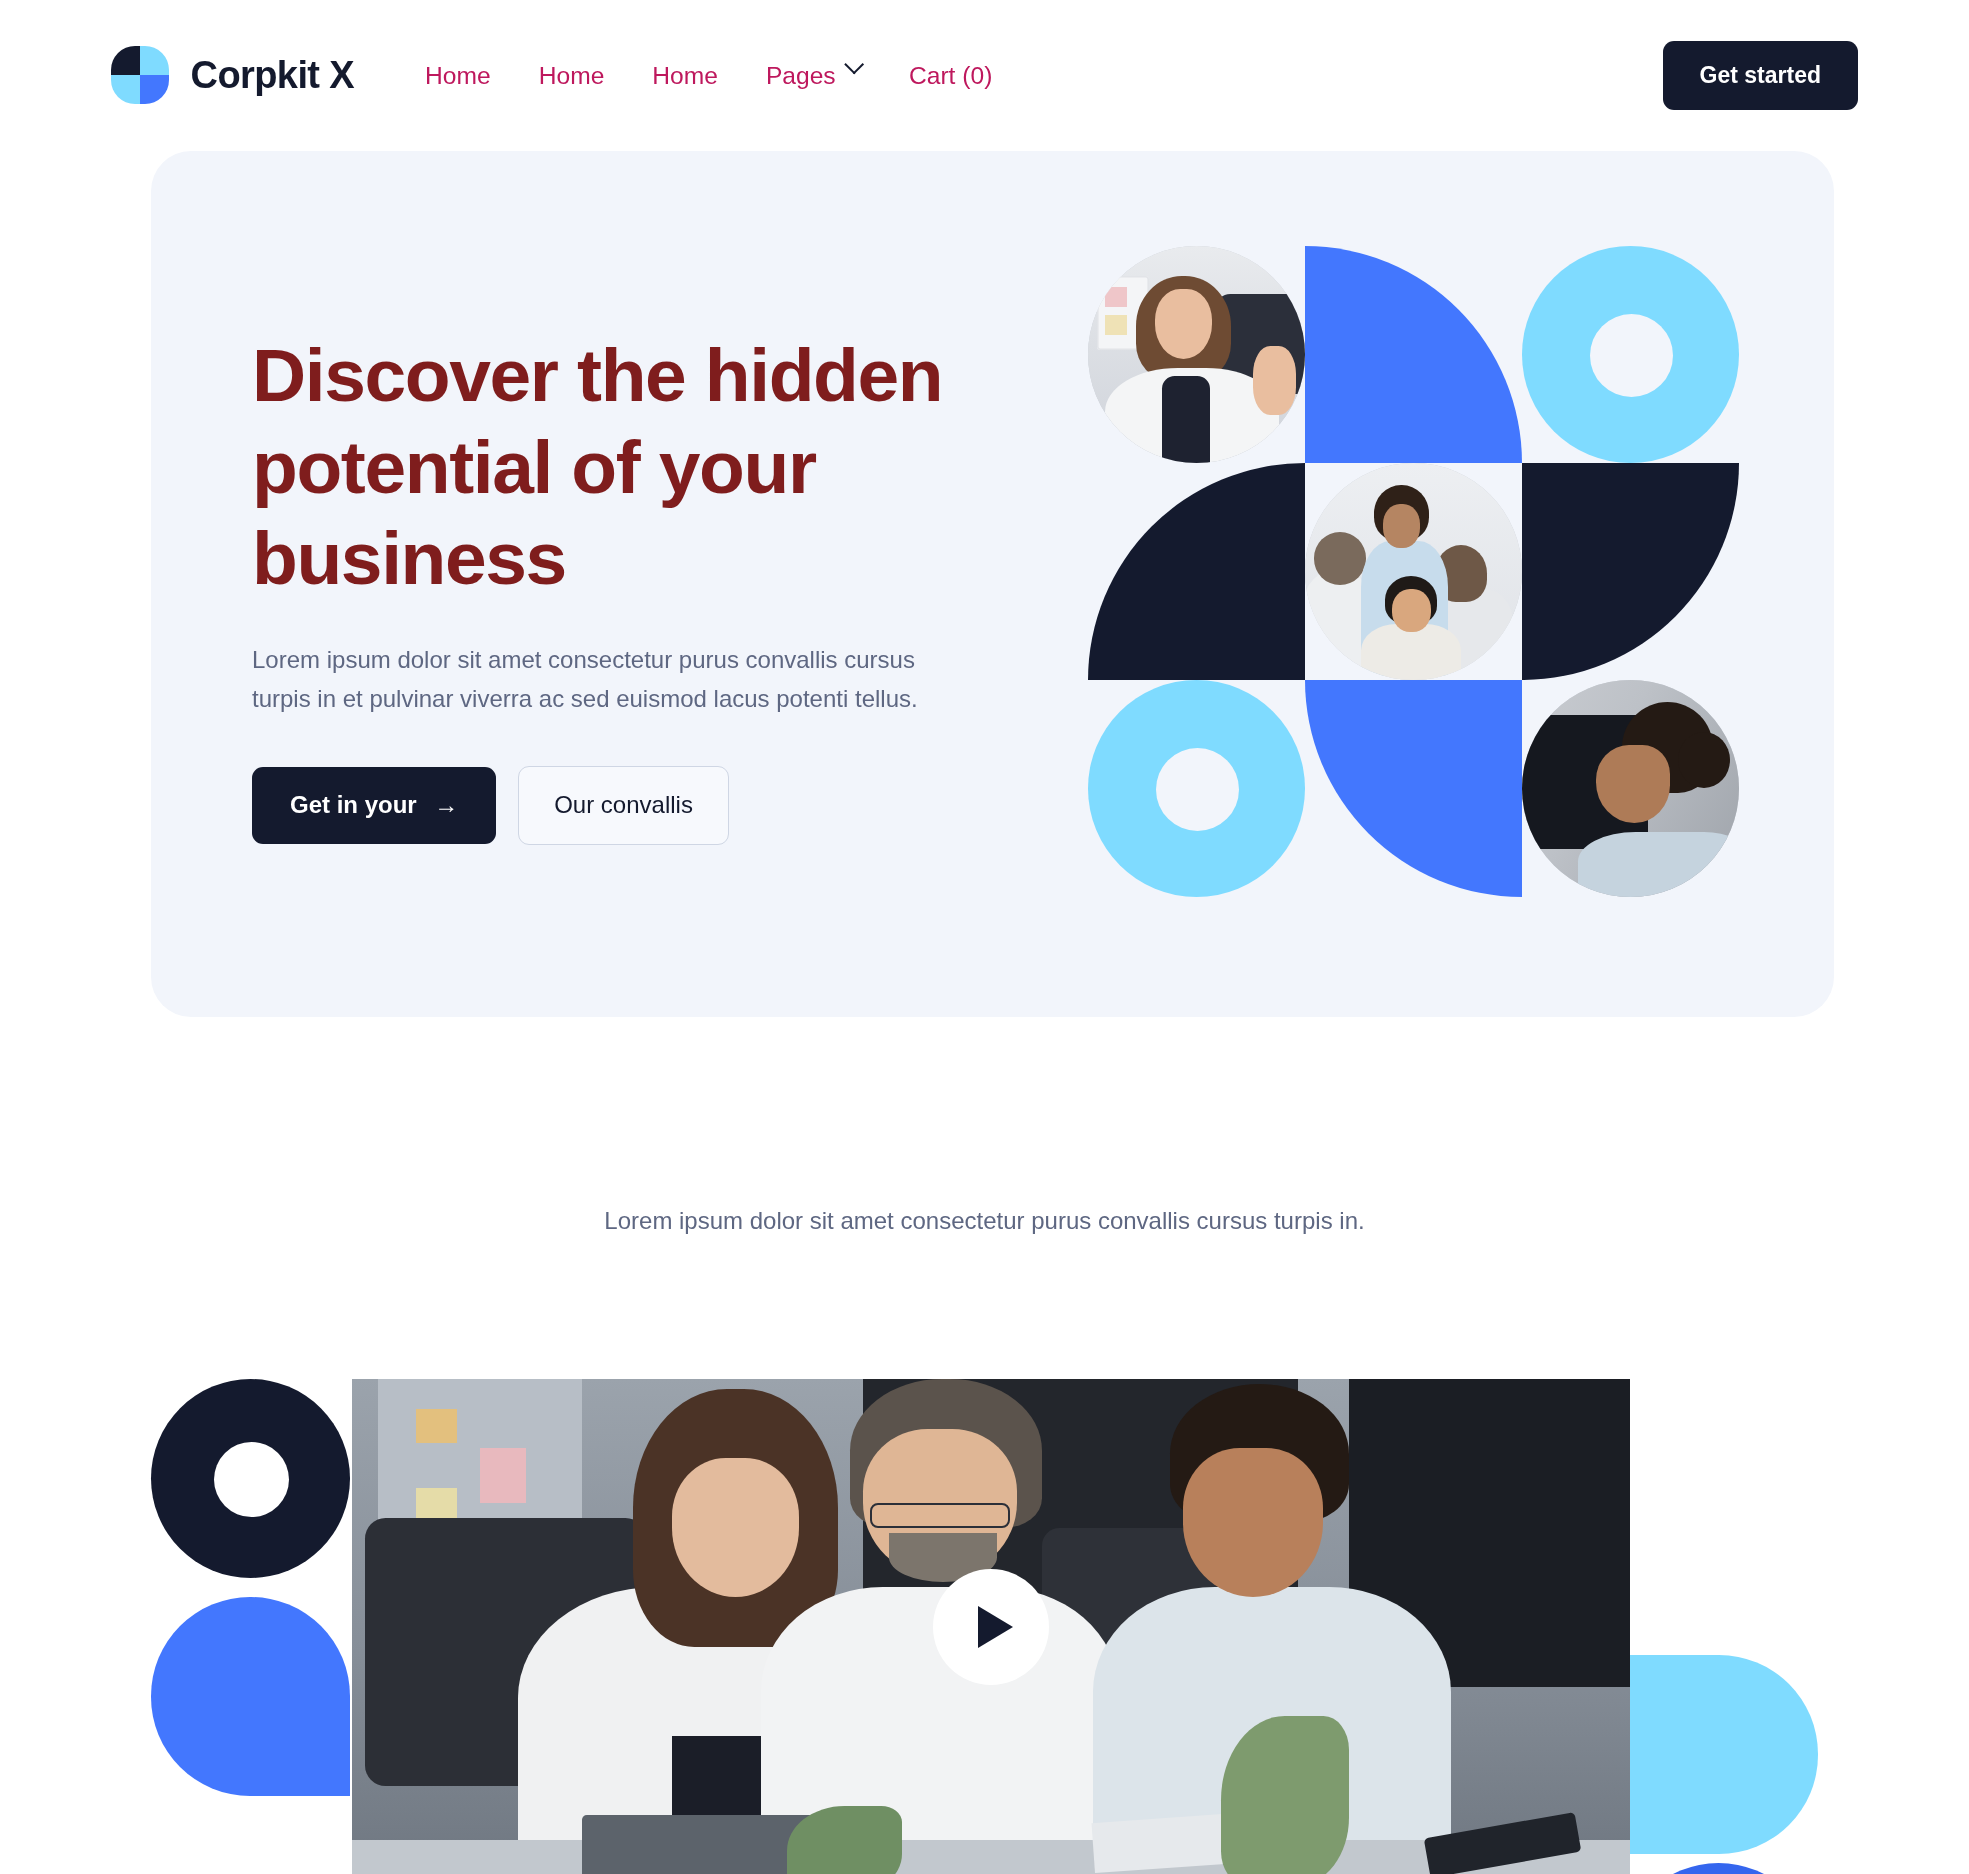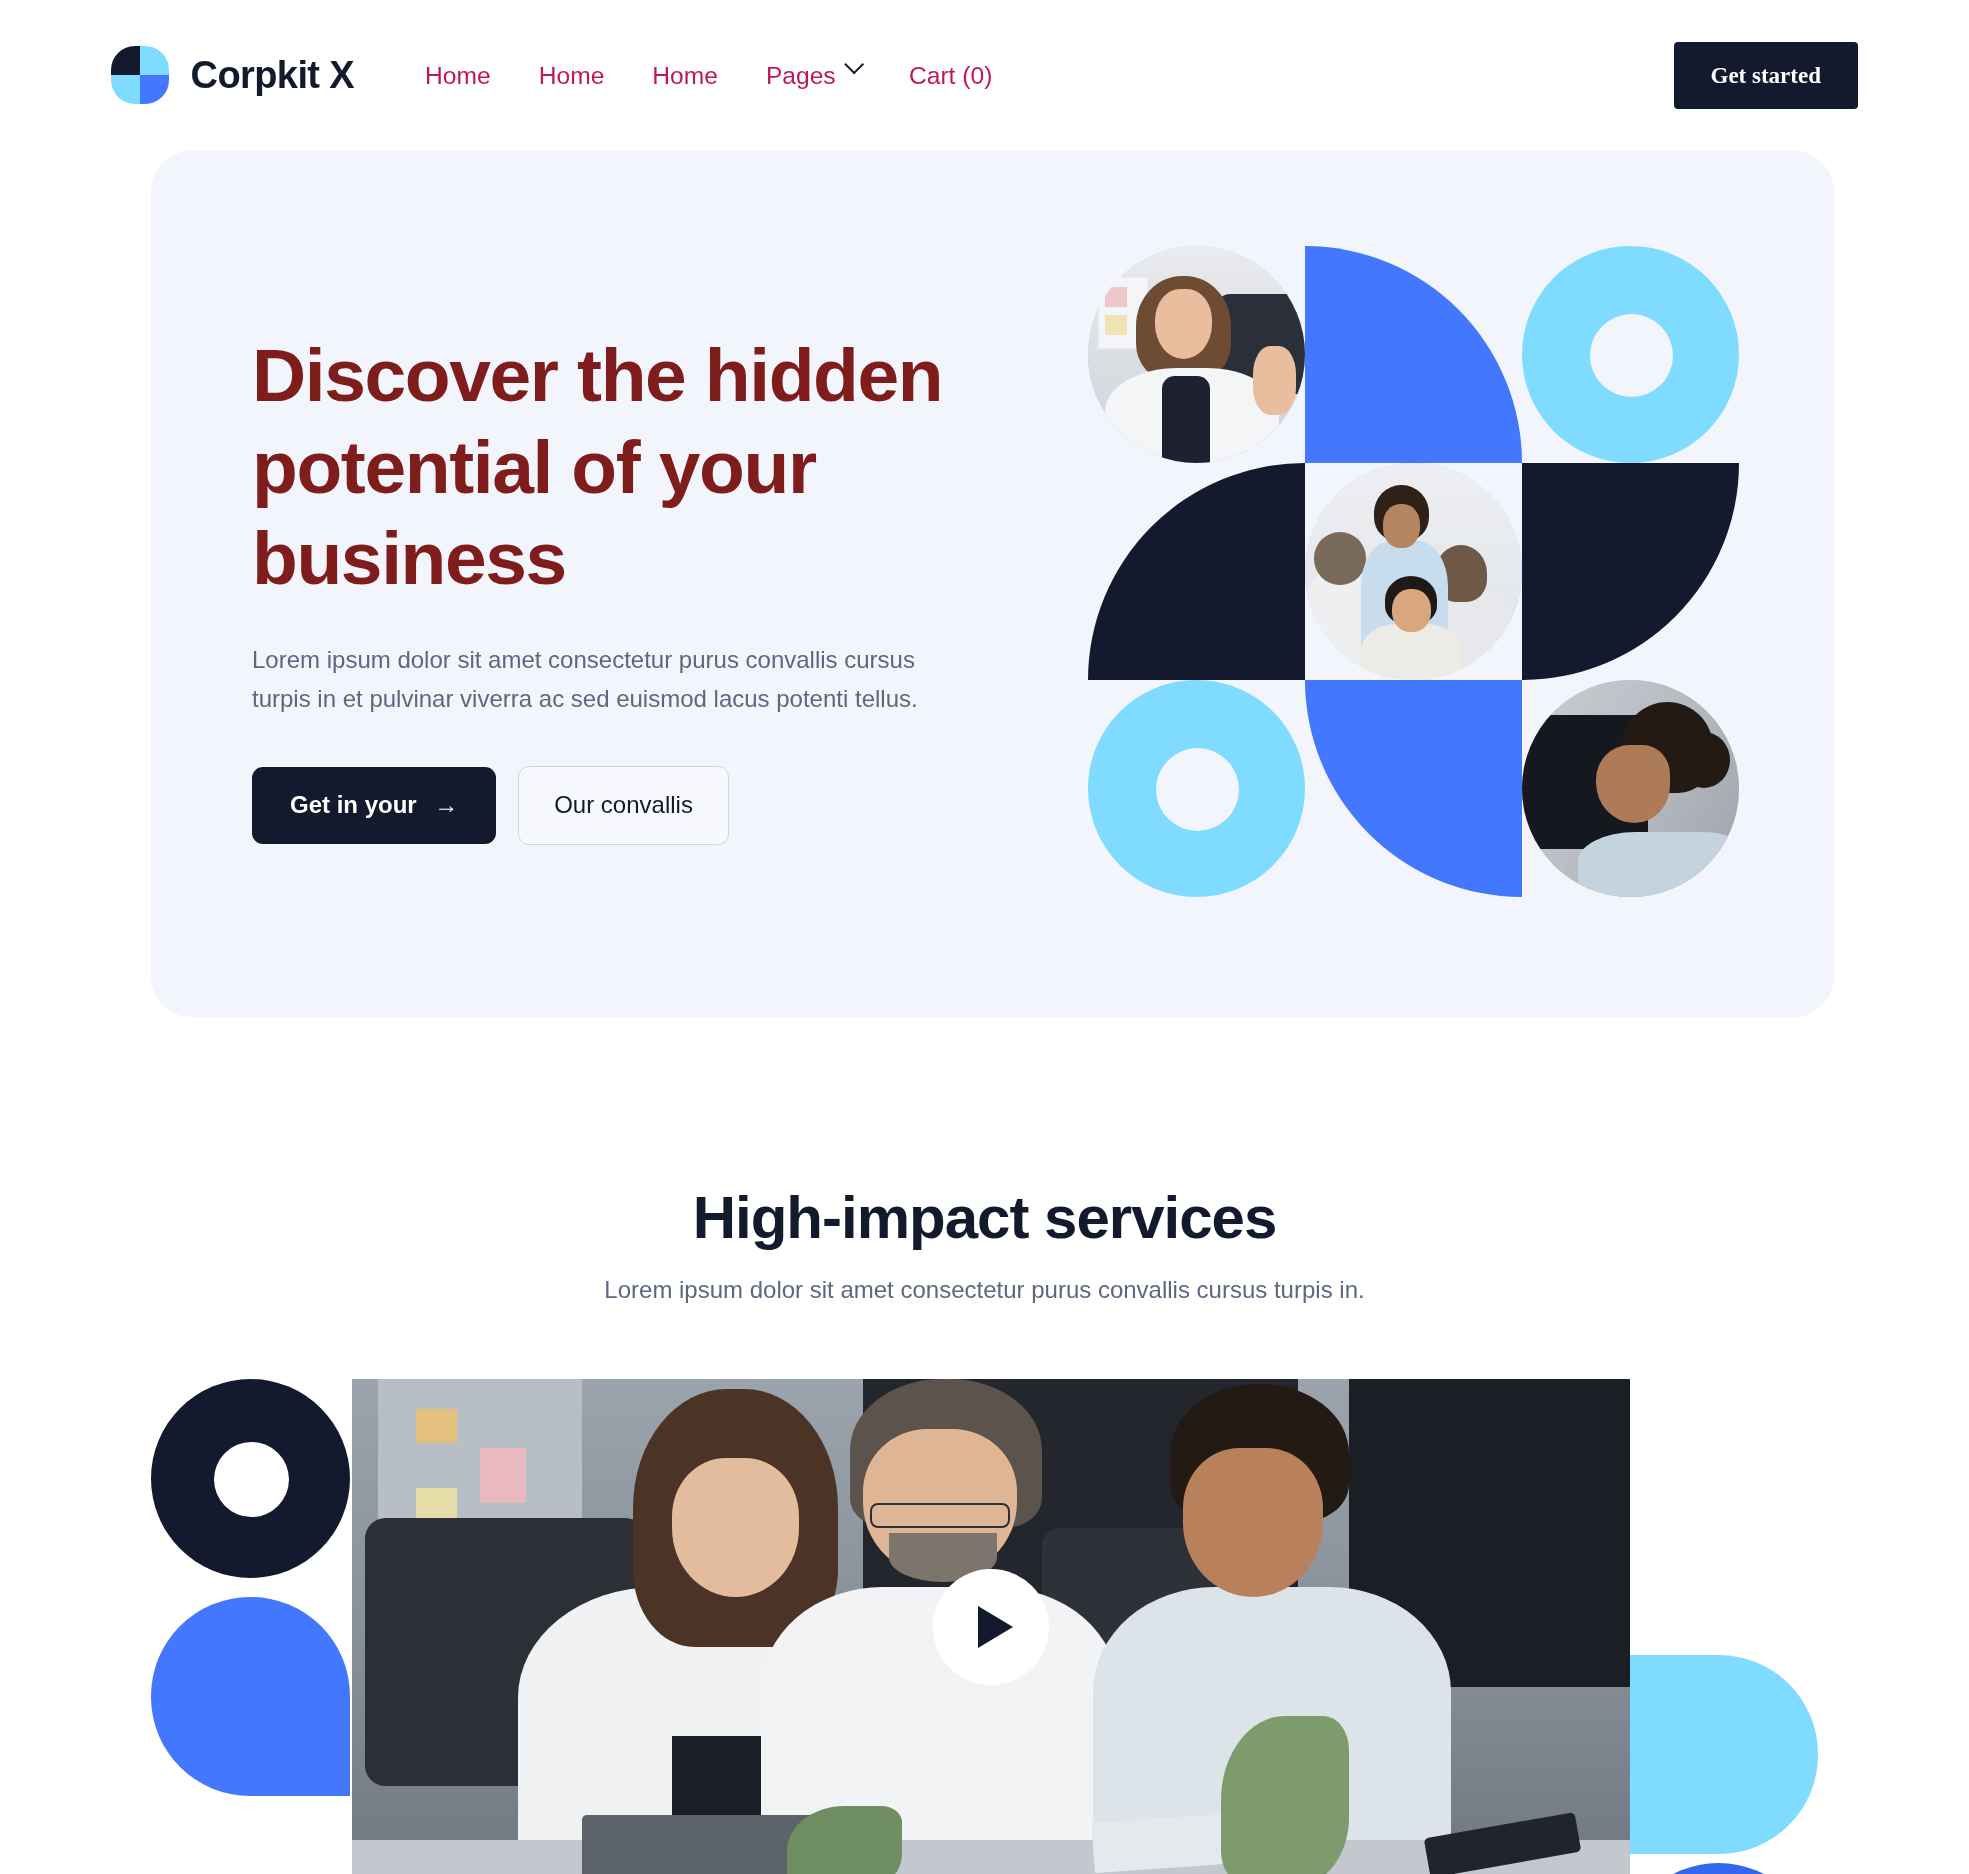--- a/index.html
+++ b/index.html
@@ -85,25 +85,25 @@
     transform: rotate(45deg) translate(-3.2px,-3.2px);
   }
 
   .cta-top {
     margin-left: auto;
     background: #141A2E;
     color: #ffffff;
     font-size: 23px;
     font-weight: 700;
     border: none;
-    border-radius: 4px;
+    border-radius: 11px;
     padding: 20.6px 37px;
     cursor: pointer;
     white-space: nowrap;
-    font-family: Liberation Serif, serif;
+    font-family: Liberation Sans, sans-serif;
     text-align: center;
   }
 
   
   .hero {
     position: absolute;
     left: 151px;
     top: 151px;
     width: 1683px;
     height: 866px;
@@ -521,21 +521,20 @@
             <span class="bun"></span>
             <span class="face2"></span>
           <span class="shirt2"></span>
         </div>
       </div>
 
     </div>
   </section>
 
   <section class="services">
-    <h2 class="services-title">High-impact services</h2>
     <p class="services-sub">Lorem ipsum dolor sit amet consectetur purus convallis cursus turpis in.</p>
   </section>
 
   <div class="video-band">
 
     <span class="deco deco-navy-donut"></span>
     <span class="deco deco-blue-blob"></span>
     <span class="deco deco-sky-blob"></span>
     <span class="deco deco-blue-donut"></span>
 

